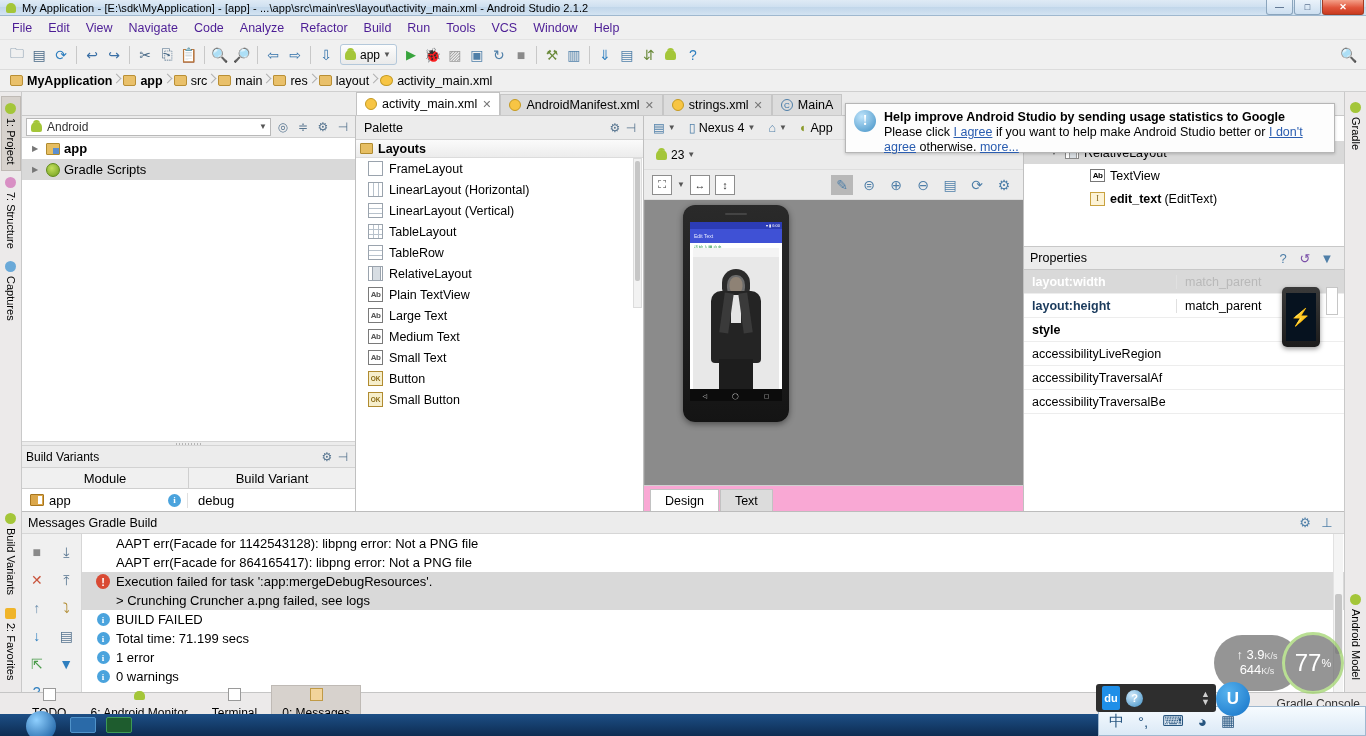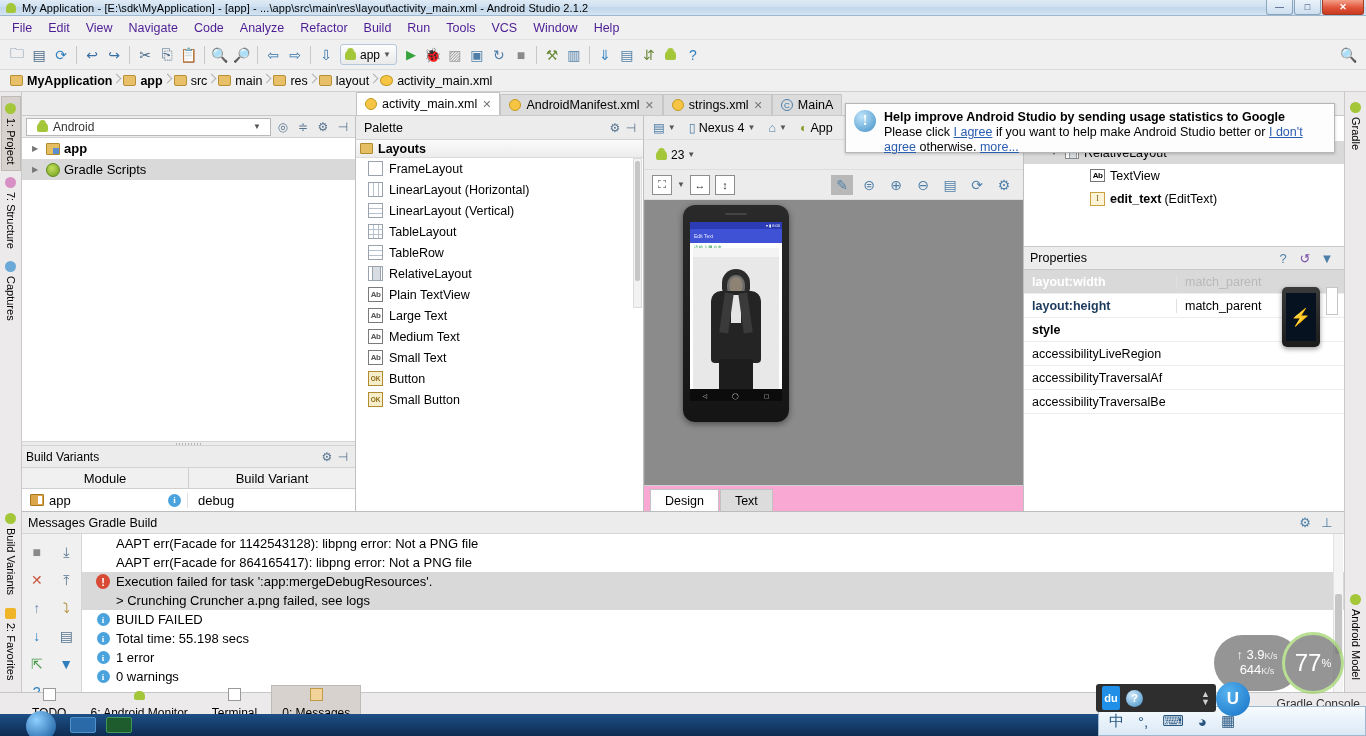--- a/index.html
+++ b/index.html
@@ -113,21 +113,21 @@
 
   
   .leftcol { width:334px; flex:0 0 334px; display:flex; flex-direction:column; border-right:1px solid #c0c0c0;}
   .panel-head {
     height:22px; flex:0 0 22px; background:#ececec;
     display:flex; align-items:center; padding:0 4px; gap:4px;
     border-bottom:1px solid #d2d2d2; font-size:12px;
   }
   .combo {
     flex:1; height:18px; background:#fff; border:1px solid #b9b9b9;
-    display:flex; align-items:center; padding:0 9px; gap:4px; font-size:12px;
+    display:flex; align-items:center; padding:0 3px; gap:4px; font-size:12px;
   }
   .combo .cv { flex:1; color:#333; }
   .hicon { width:16px;height:16px;display:flex;align-items:center;justify-content:center;color:#56748f;font-size:12px;}
   .tree { flex:1; background:#fff; overflow:hidden; font-size:13px; }
   .trow { height:21px; display:flex; align-items:center; gap:4px; padding-left:10px; }
   .trow.sel { background:#d9d9d9; }
   .trow .arrow { width:10px; color:#777; font-size:8px; }
   .trow .lbl { font-weight:bold; }
   .trow .lbl.normal{font-weight:normal;}
   .ico-folder{width:14px;height:12px;background:#e6be62;border:1px solid #b08b30;border-radius:1px;position:relative;}
@@ -766,21 +766,21 @@
             <div class="mrow" style="padding-left:14px;">
               <span class="mi">
                   <span class="bi">i</span>
                 </span>
               <span>BUILD FAILED</span>
             </div>
             <div class="mrow" style="padding-left:14px;">
               <span class="mi">
                   <span class="bi">i</span>
                 </span>
-              <span>Total time: 55.198 secs</span>
+              <span>Total time: 71.199 secs</span>
             </div>
             <div class="mrow" style="padding-left:14px;">
               <span class="mi">
                   <span class="bi">i</span>
                 </span>
               <span>1 error</span>
             </div>
             <div class="mrow" style="padding-left:14px;">
               <span class="mi">
                   <span class="bi">i</span>

